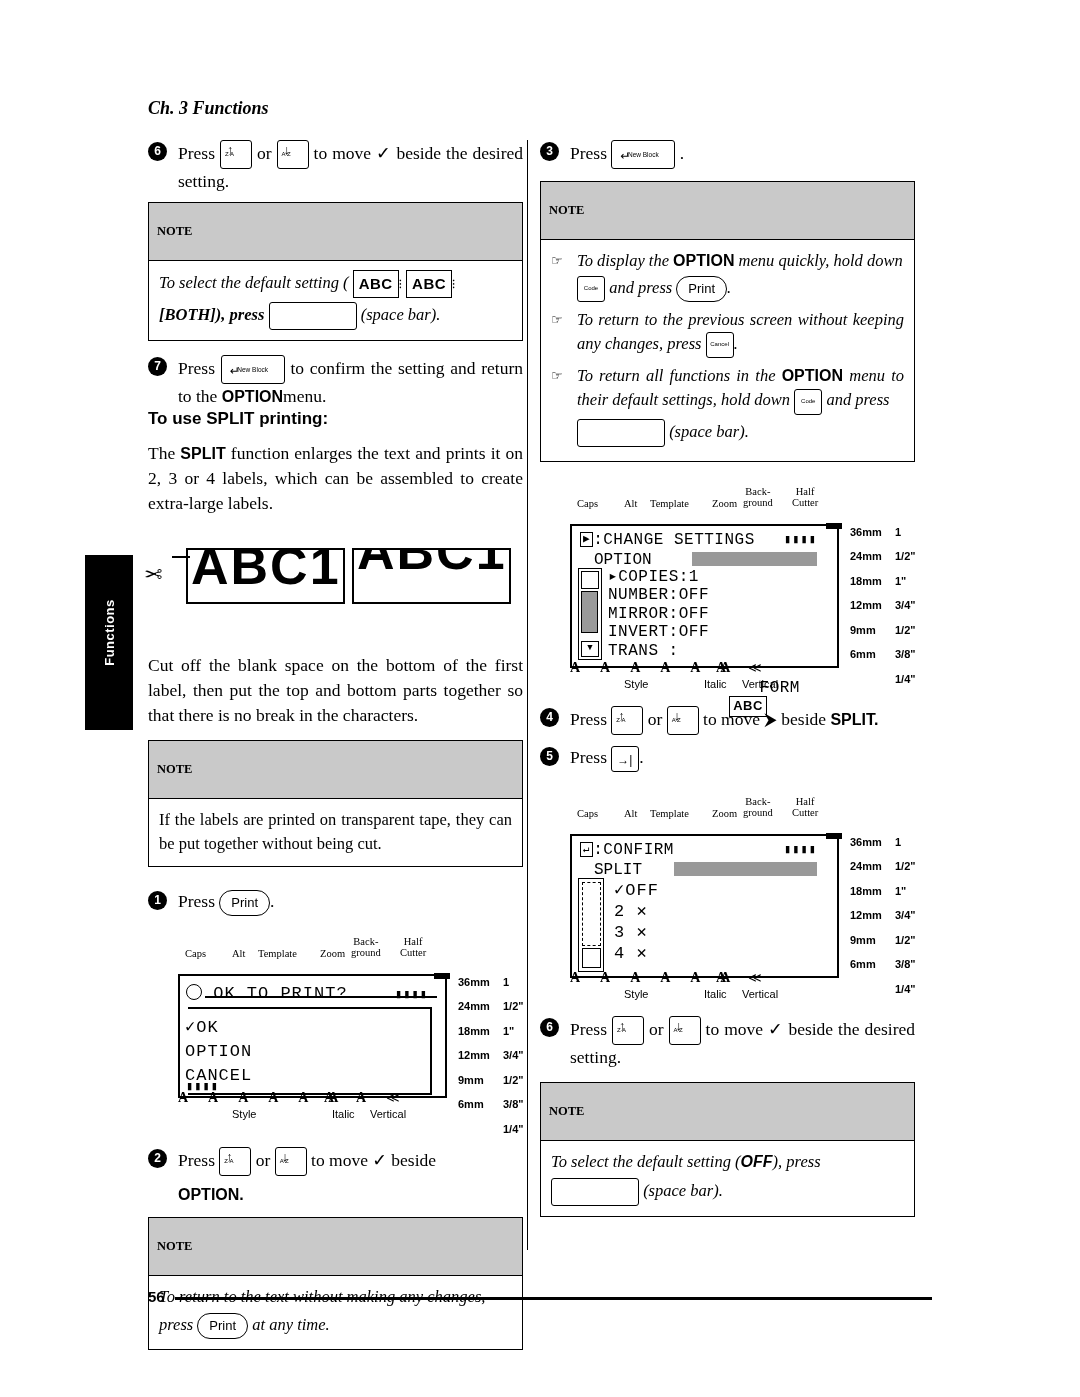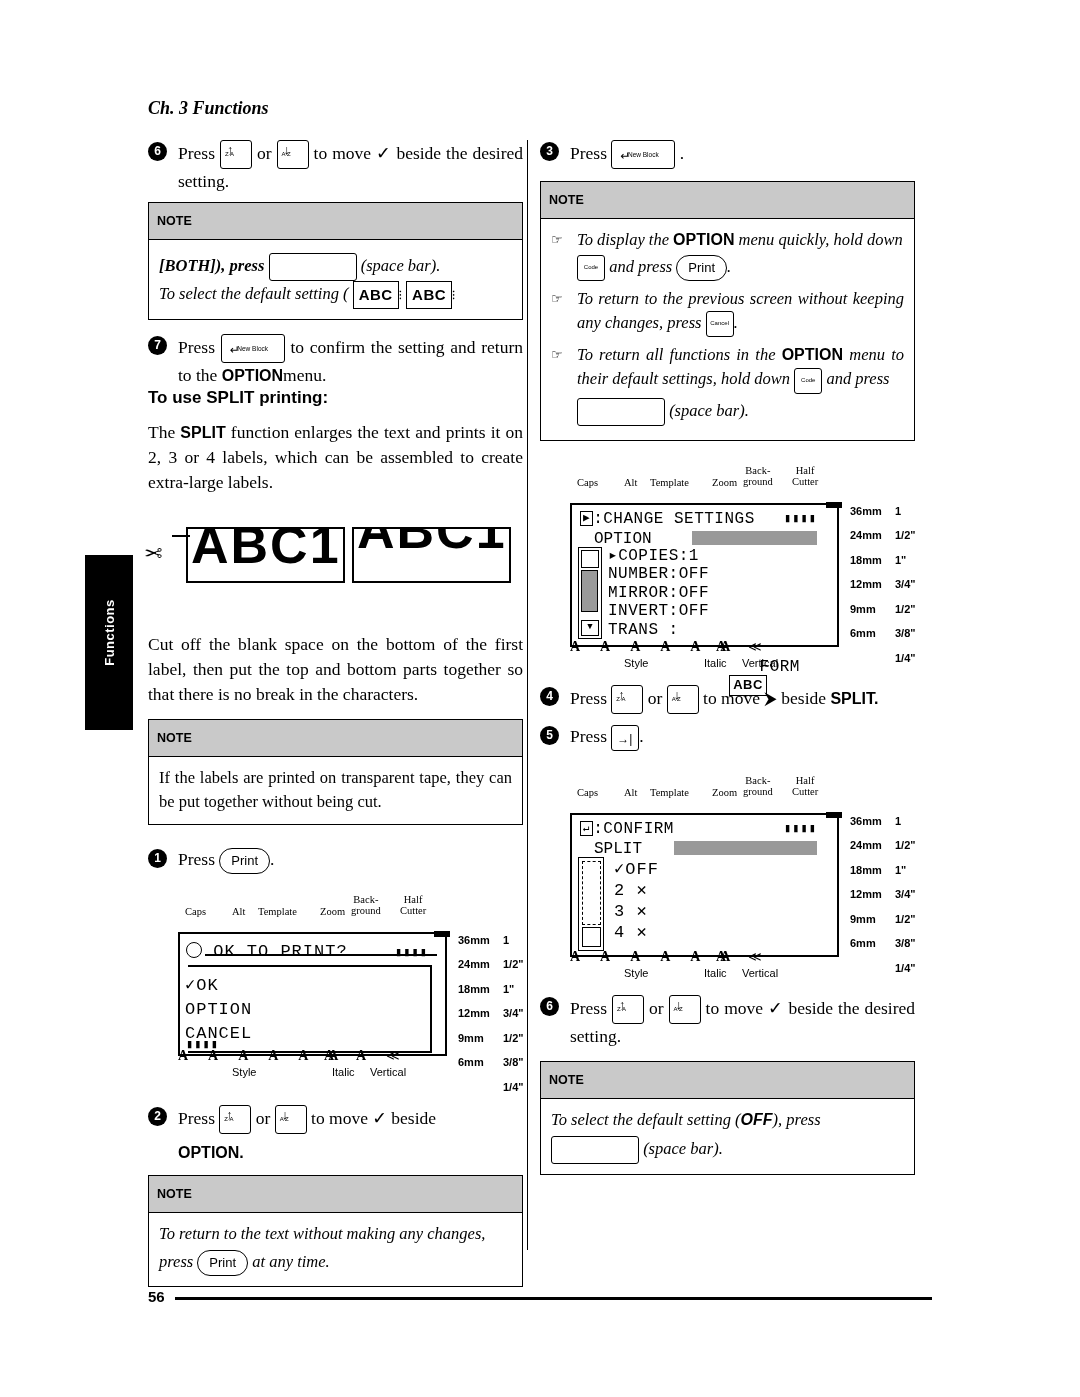--- a/index.html
+++ b/index.html
@@ -58,22 +58,22 @@
     border-radius:13px;padding:2px 11px;height:20px;line-height:20px;font-size:13px;
     font-family:"Liberation Sans",sans-serif;
   }
   .key.spacebar{width:86px;height:26px;}
   .key.tiny{width:26px;height:24px;}
   .key.tiny .lbl{position:absolute;left:0;right:0;top:-1px;text-align:center;font-size:6px;}
 
   
   .note{border:1.6px solid #000;background:#fff;}
   .note .hd{
-    background:#c9c9c9;border-bottom:1.6px solid #000;font-family:Liberation Sans, sans-serif;
-    font-weight:bold;font-size:12.5px;padding:11px 8px;
+    background:#c9c9c9;border-bottom:1.6px solid #000;font-family:Liberation Serif, serif;
+    font-weight:bold;font-size:12.5px;padding:21px 8px;
   }
   .note .bd{padding:9px 10px 10px 10px;font-size:16.5px;line-height:24px;}
 
   
   .abcbox{
     display:inline-block;border:1.8px solid #000;font-family:"Liberation Sans",sans-serif;
     font-weight:bold;font-size:15px;padding:1px 5px;vertical-align:middle;letter-spacing:.5px;
   }
 
   
@@ -123,29 +123,29 @@
       <span class="key arrow">
         <span class="ar">↓</span>
         <span class="lbl">A·Z</span>
       </span>
       <span>to move ✓ beside the desired setting.</span>
     </div>
 
     <div class="note" style="margin-top:8px;">
       <div class="hd">NOTE</div>
       <div class="bd">
+        <div style="text-align:justify;">
+          <span class="italic">To select the default setting (</span>
+          <span class="abcbox">ABC</span><span style="font-size:12px;">⁝</span>
+          <span class="abcbox">ABC</span><span style="font-size:12px;">⁝</span>
+        </div>
         <div style="margin-top:4px;">
           <span class="italic" style="font-weight:bold;">[BOTH]), press</span>
           <span class="key spacebar"></span>
           <span class="italic">(space bar).</span>
-        </div>
-        <div style="text-align:justify;">
-          <span class="italic">To select the default setting (</span>
-          <span class="abcbox">ABC</span><span style="font-size:12px;">⁝</span>
-          <span class="abcbox">ABC</span><span style="font-size:12px;">⁝</span>
         </div>
       </div>
     </div>
 
     <div class="para step" style="margin-top:14px;min-height:54px;">
       <span class="bullnum">7</span>
       <span>Press</span>
       <span class="key wide">
         <span class="ret">↵</span>
         <span class="lbl">New Block</span>

